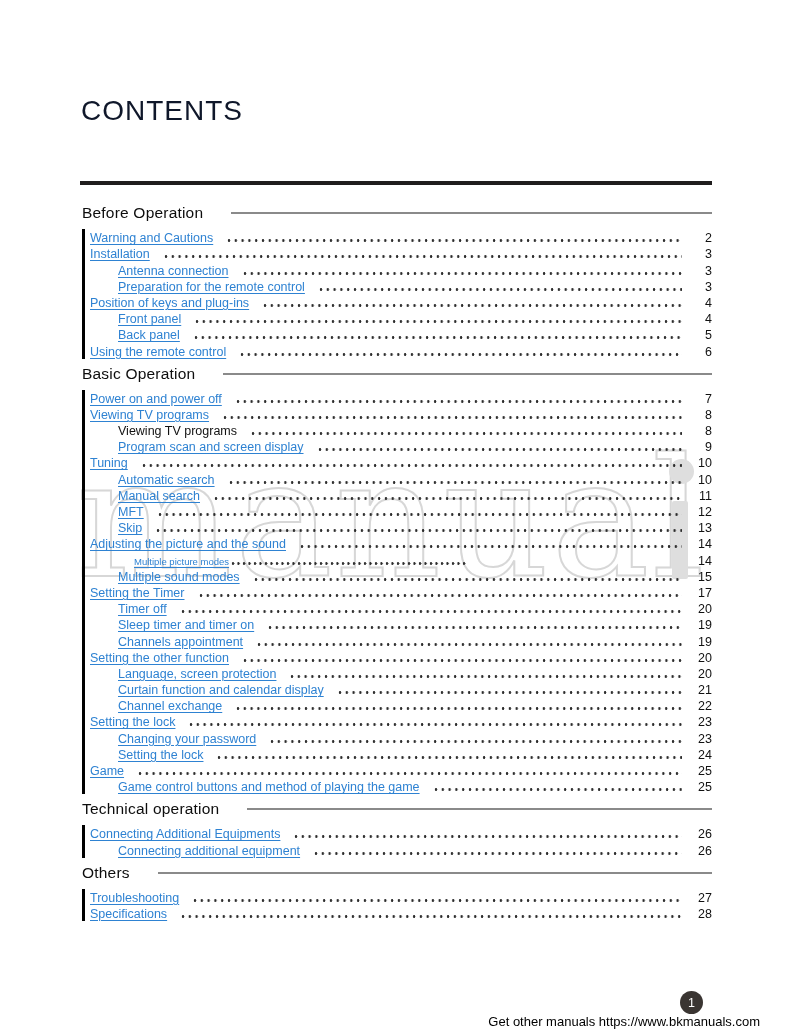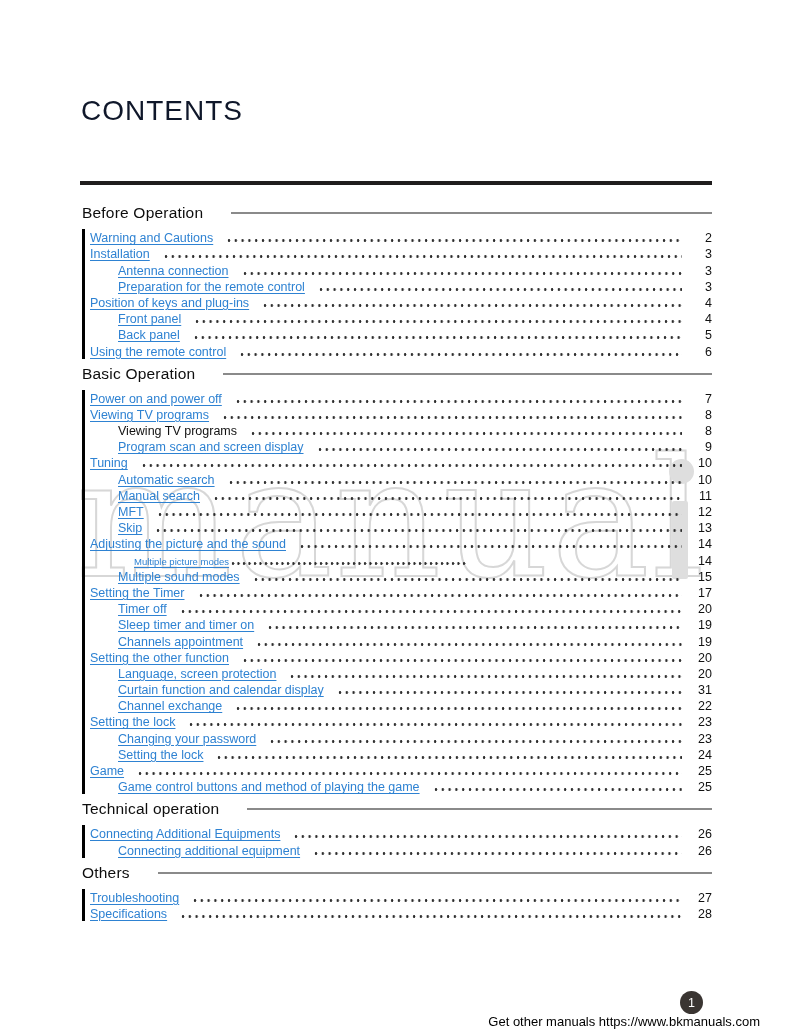--- a/index.html
+++ b/index.html
@@ -215,21 +215,21 @@
           <span class="toc-page">20</span>
         </div>
         <div class="toc-row lvl2">
           <a class="toc-label link" href="#">Language, screen protection</a>
           <span class="leader"></span>
           <span class="toc-page">20</span>
         </div>
         <div class="toc-row lvl2">
           <a class="toc-label link" href="#">Curtain function and calendar display</a>
           <span class="leader"></span>
-          <span class="toc-page">31</span>
+          <span class="toc-page">21</span>
         </div>
         <div class="toc-row lvl2">
           <a class="toc-label link" href="#">Channel exchange</a>
           <span class="leader"></span>
           <span class="toc-page">22</span>
         </div>
         <div class="toc-row lvl1">
           <a class="toc-label link" href="#">Setting the lock</a>
           <span class="leader"></span>
           <span class="toc-page">23</span>

